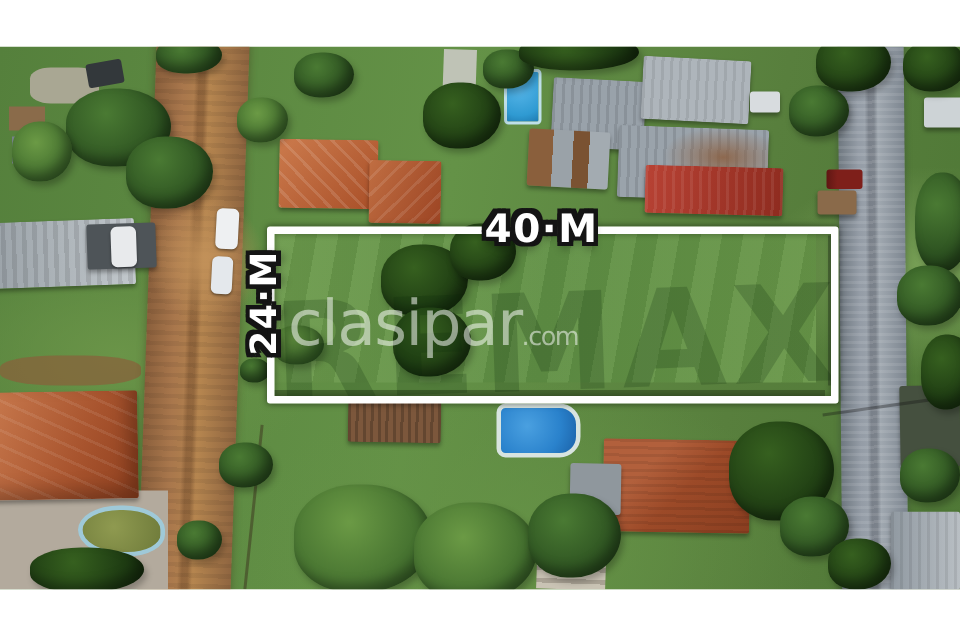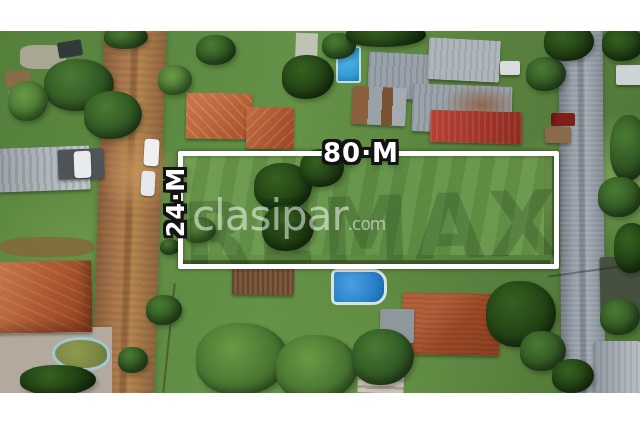--- a/index.html
+++ b/index.html
@@ -160,21 +160,21 @@
     <div class="tree dark" style="left:20px;top:334px;width:76px;height:30px;"></div>
     <div class="tree" style="left:118px;top:316px;width:30px;height:26px;"></div>
     <div class="tree dark" style="left:552px;top:328px;width:42px;height:34px;"></div>
 
     <div class="abs" style="left:182px;top:146px;width:372px;text-align:center;font-size:90px;font-weight:800;
                 letter-spacing:4px;color:rgba(8,40,8,.2);transform:rotate(-2deg);z-index:8;">REMAX</div>
 
     <div class="abs" style="left:178px;top:120px;width:371px;height:108px;border:5px solid #fefefe;border-radius:2px;
                 box-shadow:0 0 4px rgba(0,0,0,.5), inset 0 0 4px rgba(0,0,0,.35);z-index:15;"></div>
 
-    <div class="abs outline-sm" style="left:361px;top:109px;transform:translateX(-50%);font-size:26px;letter-spacing:1px;z-index:20;">80·M</div>
+    <div class="abs outline-sm" style="left:361px;top:109px;transform:translateX(-50%);font-size:26px;letter-spacing:1px;z-index:20;">40·M</div>
     <div class="abs outline-sm" style="left:176px;top:171px;transform:translate(-50%,-50%) rotate(-90deg);font-size:24px;letter-spacing:1px;z-index:20;">24·M</div>
 
     <div class="abs" style="left:192px;top:164px;z-index:30;white-space:nowrap;">
       <span class="wm" style="font-size:42px;">clasipar</span><span class="wm" style="font-size:17px;">.com</span>
     </div>
 
   </div>
 </div>
 
 </body></html>

